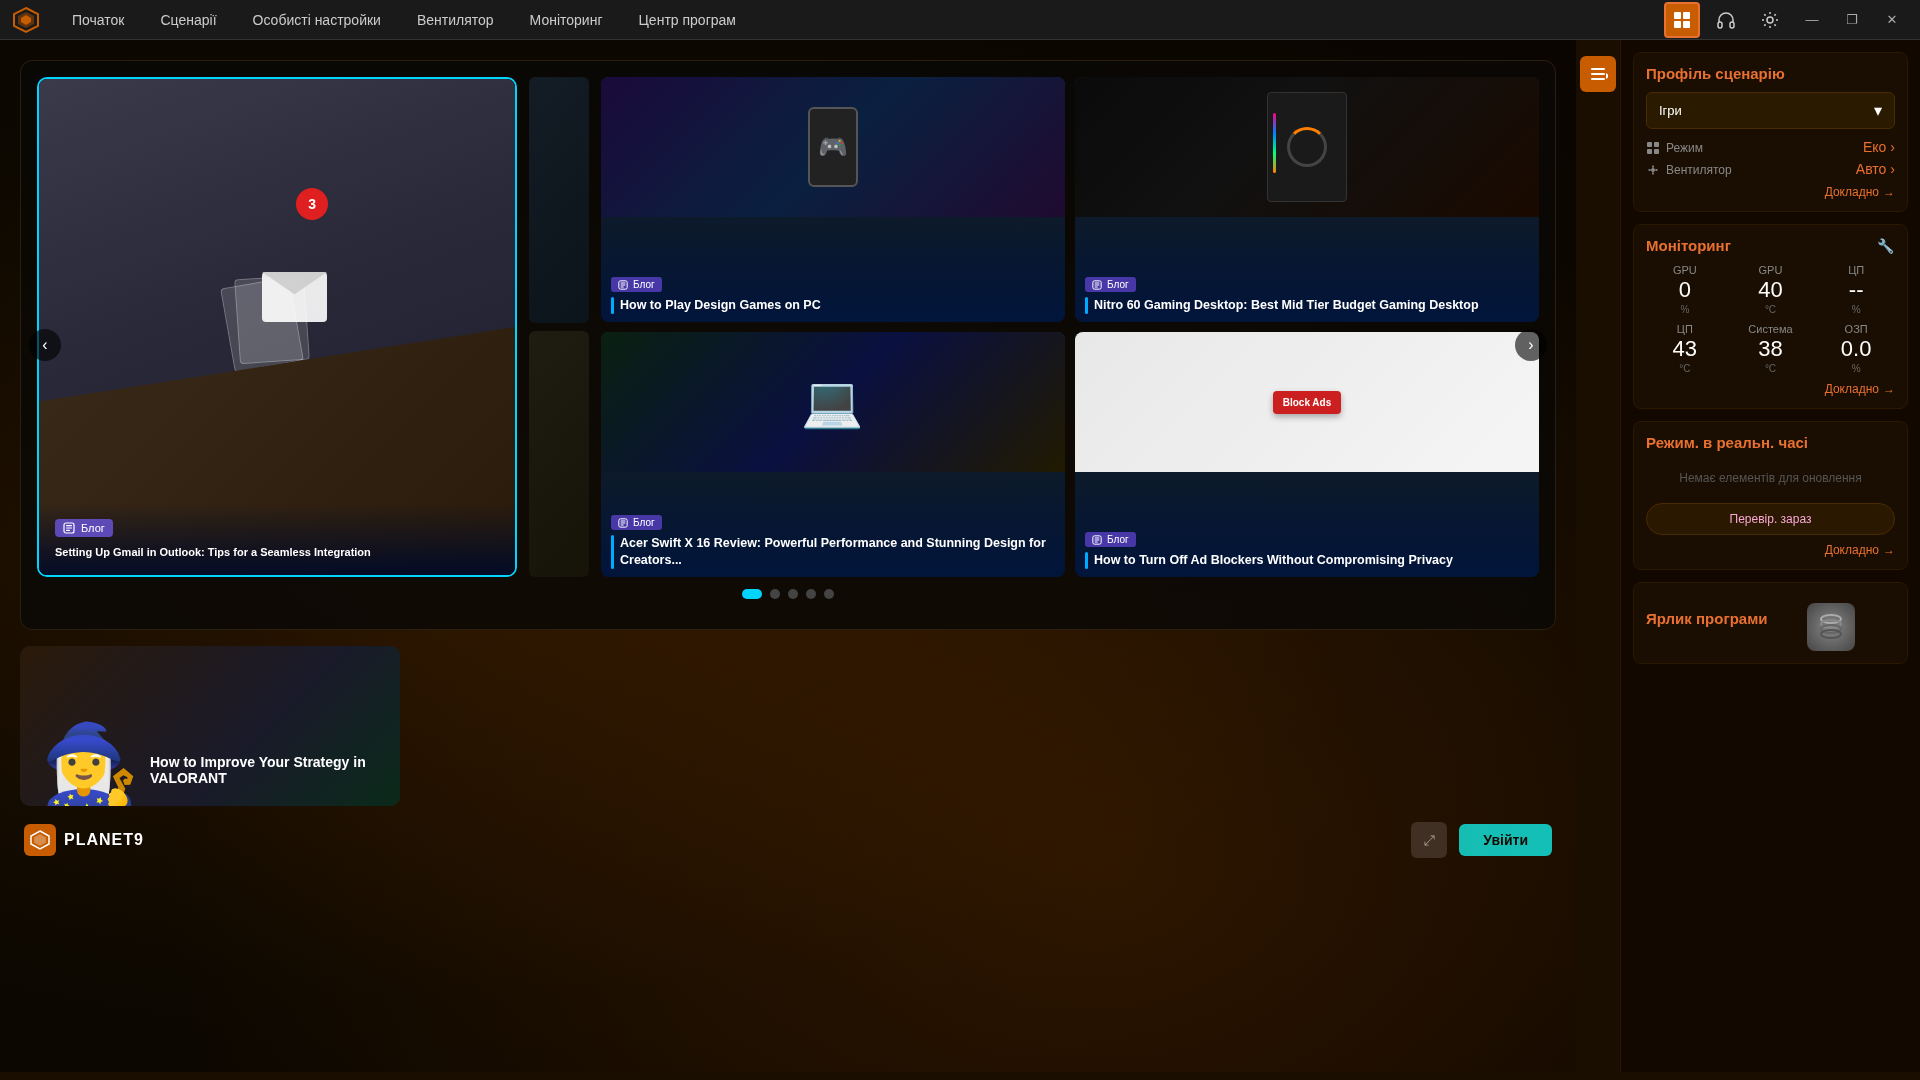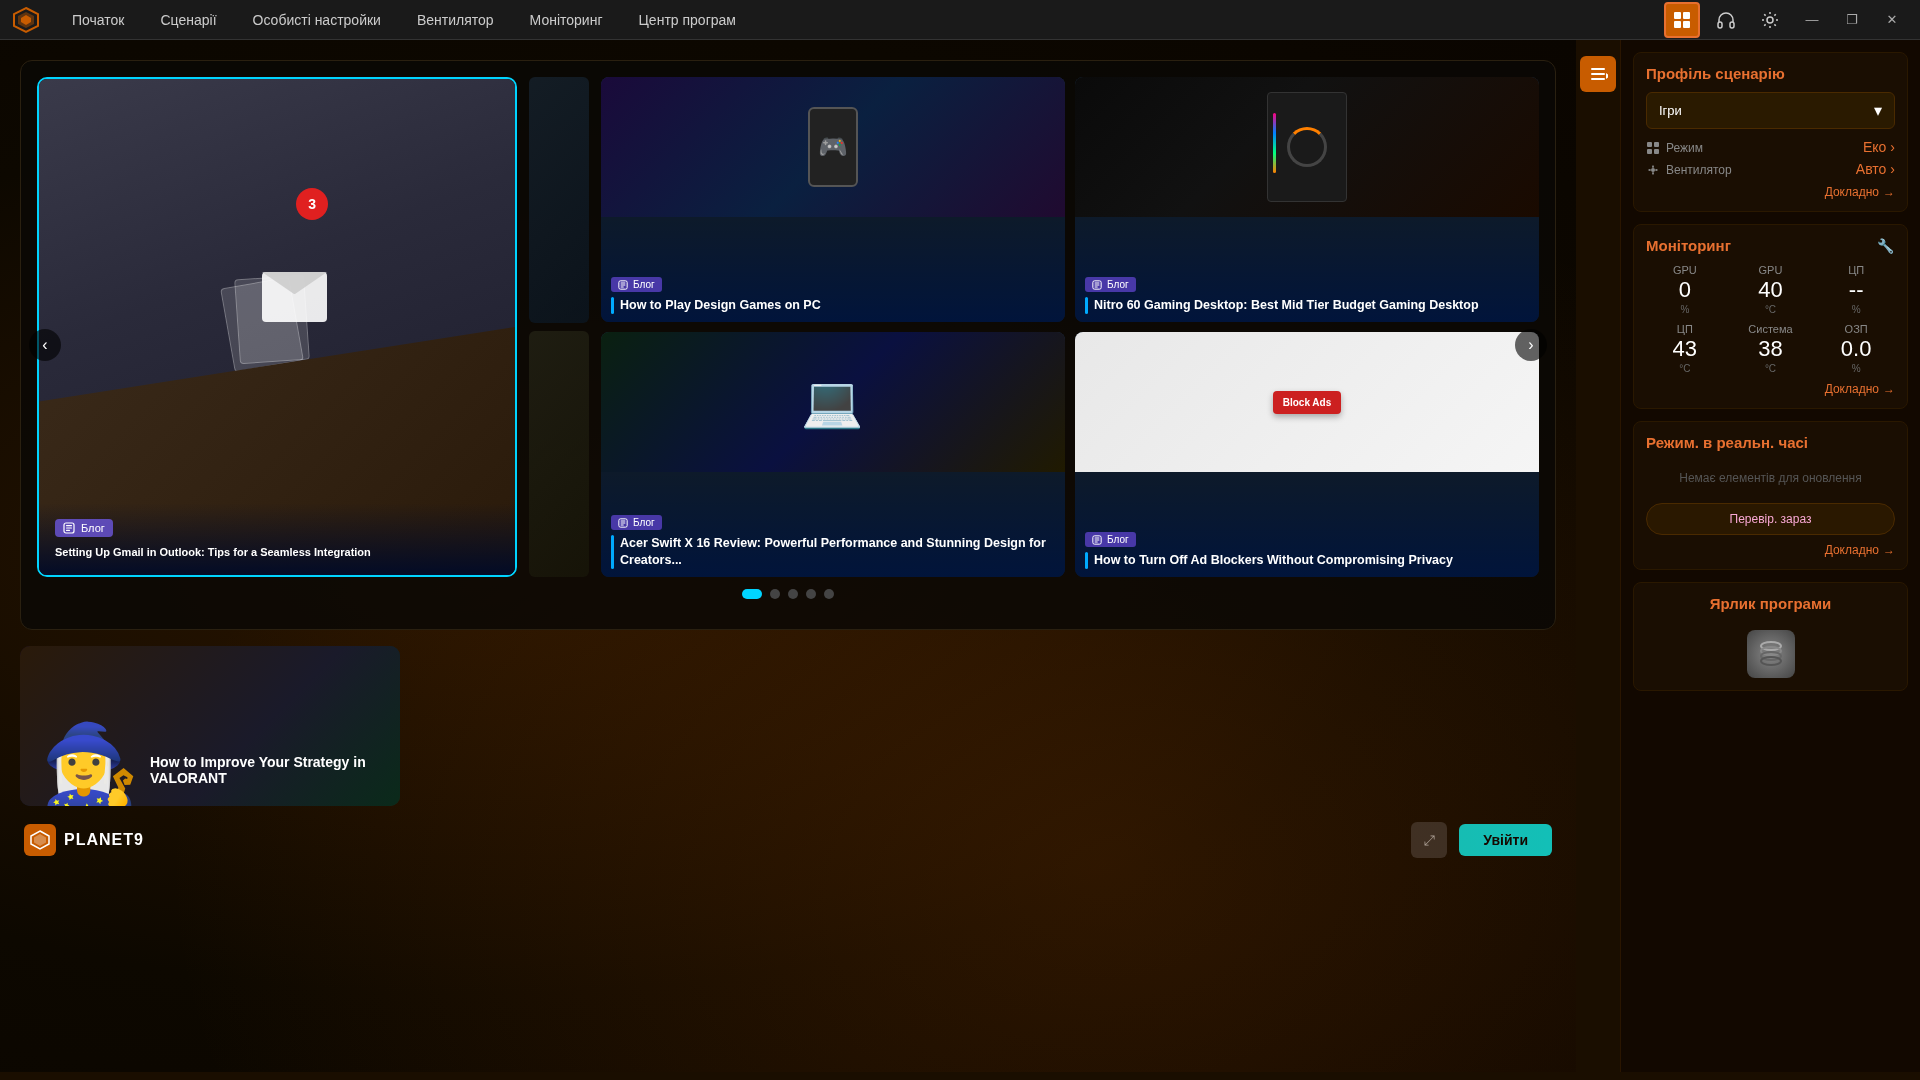--- a/index.html
+++ b/index.html
@@ -529,21 +529,21 @@
       font-size: 12px;
       padding: 8px;
       text-align: center;
       cursor: pointer;
       margin-top: 8px;
     }
 
     
     .shortcut-section {
       display: flex;
-      flex-direction: column;
+      flex-direction: row;
       align-items: center;
     }
     .shortcut-icon {
       width: 48px;
       height: 48px;
       background: radial-gradient(ellipse, #888 0%, #444 100%);
       border-radius: 8px;
       display: flex;
       align-items: center;
       justify-content: center;

